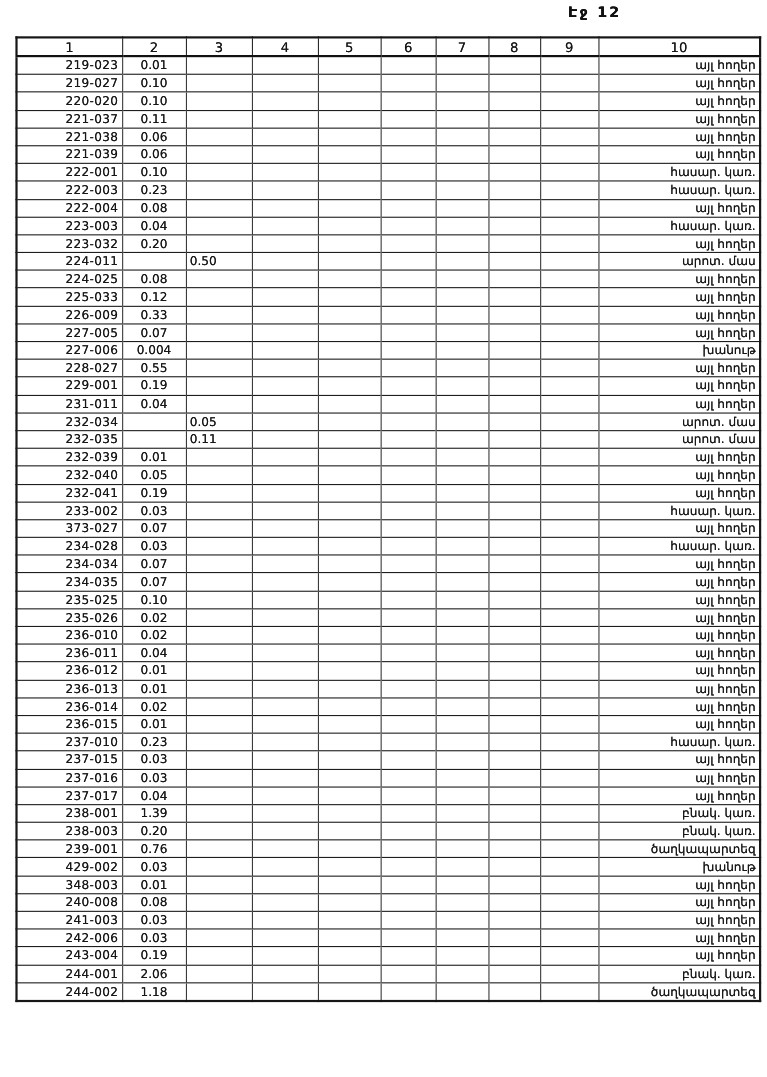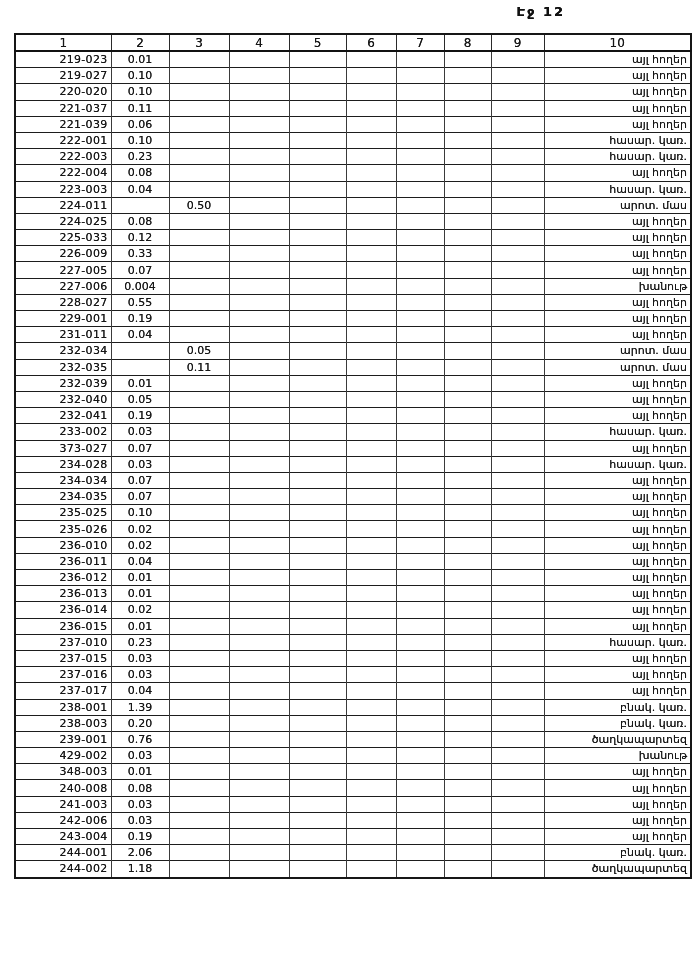--- a/index.html
+++ b/index.html
@@ -67,21 +67,21 @@
     border-right: 1px solid #3a3a3a;
     border-top: 1.6px solid #1d1d1d;
     padding: 0 3px;
     white-space: nowrap;
     overflow: hidden;
     color: #161616;
     text-shadow: 0 0 0.45px #333;
   }
   td.c1  { text-align: right;   letter-spacing: 0.3px; }
   td.c2  { text-align: center; }
-  td.c3  { text-align: center; }
+  td.c3  { text-align: left; }
   td.c10 { text-align: right; padding-left: 4px; }
   tr { page-break-inside: avoid; }
 </style>
 </head>
 <body>
 
 <div class="page">
 
   <div class="page-label">Էջ 12</div>
 
@@ -155,20 +155,32 @@
           <td class="c3"></td>
           <td class="c4"></td>
           <td class="c5"></td>
           <td class="c6"></td>
           <td class="c7"></td>
           <td class="c8"></td>
           <td class="c9"></td>
           <td class="c10">այլ հողեր</td>
         </tr>
         <tr>
+          <td class="c1">221-038</td>
+          <td class="c2">0.06</td>
+          <td class="c3"></td>
+          <td class="c4"></td>
+          <td class="c5"></td>
+          <td class="c6"></td>
+          <td class="c7"></td>
+          <td class="c8"></td>
+          <td class="c9"></td>
+          <td class="c10">այլ հողեր</td>
+        </tr>
+        <tr>
           <td class="c1">221-039</td>
           <td class="c2">0.06</td>
           <td class="c3"></td>
           <td class="c4"></td>
           <td class="c5"></td>
           <td class="c6"></td>
           <td class="c7"></td>
           <td class="c8"></td>
           <td class="c9"></td>
           <td class="c10">այլ հողեր</td>
@@ -213,20 +225,32 @@
           <td class="c1">223-003</td>
           <td class="c2">0.04</td>
           <td class="c3"></td>
           <td class="c4"></td>
           <td class="c5"></td>
           <td class="c6"></td>
           <td class="c7"></td>
           <td class="c8"></td>
           <td class="c9"></td>
           <td class="c10">հասար. կառ.</td>
+        </tr>
+        <tr>
+          <td class="c1">223-032</td>
+          <td class="c2">0.20</td>
+          <td class="c3"></td>
+          <td class="c4"></td>
+          <td class="c5"></td>
+          <td class="c6"></td>
+          <td class="c7"></td>
+          <td class="c8"></td>
+          <td class="c9"></td>
+          <td class="c10">այլ հողեր</td>
         </tr>
         <tr>
           <td class="c1">224-011</td>
           <td class="c2"></td>
           <td class="c3">0.50</td>
           <td class="c4"></td>
           <td class="c5"></td>
           <td class="c6"></td>
           <td class="c7"></td>
           <td class="c8"></td>

